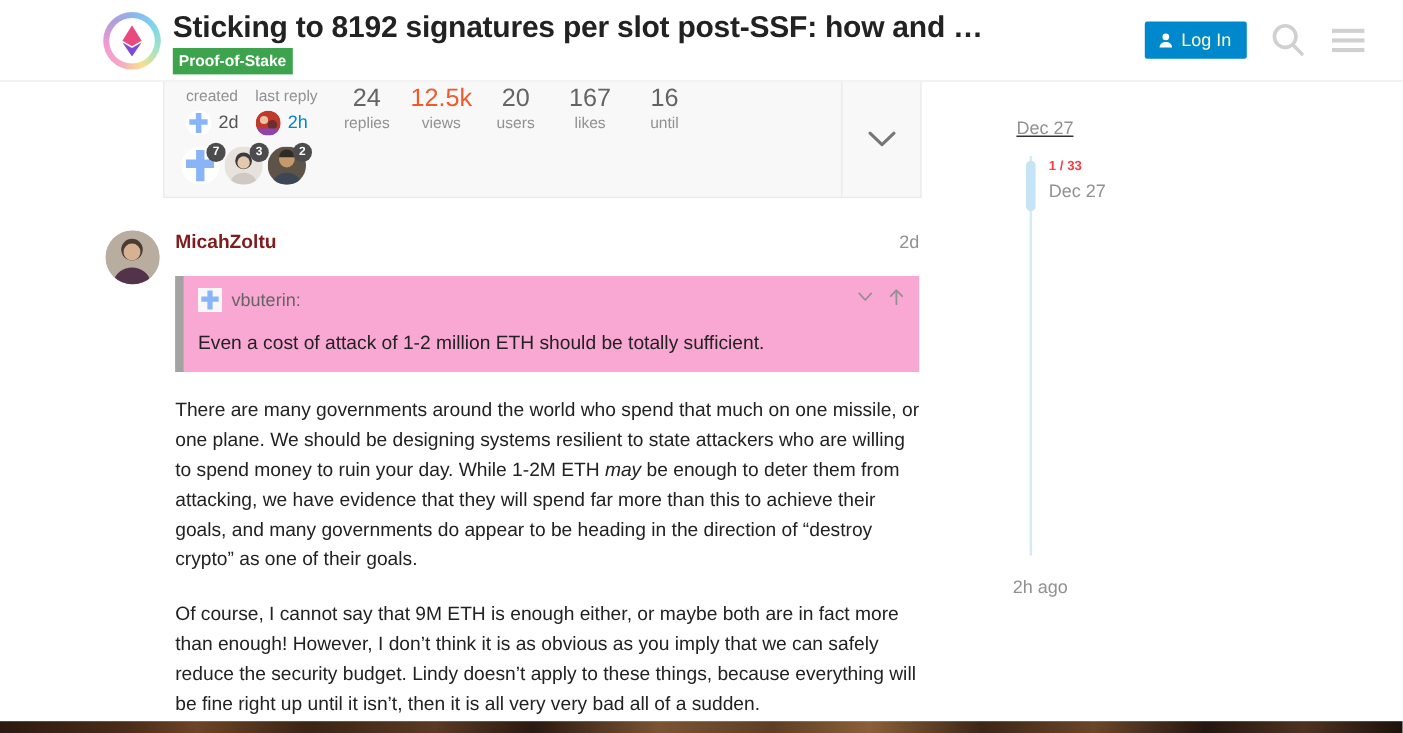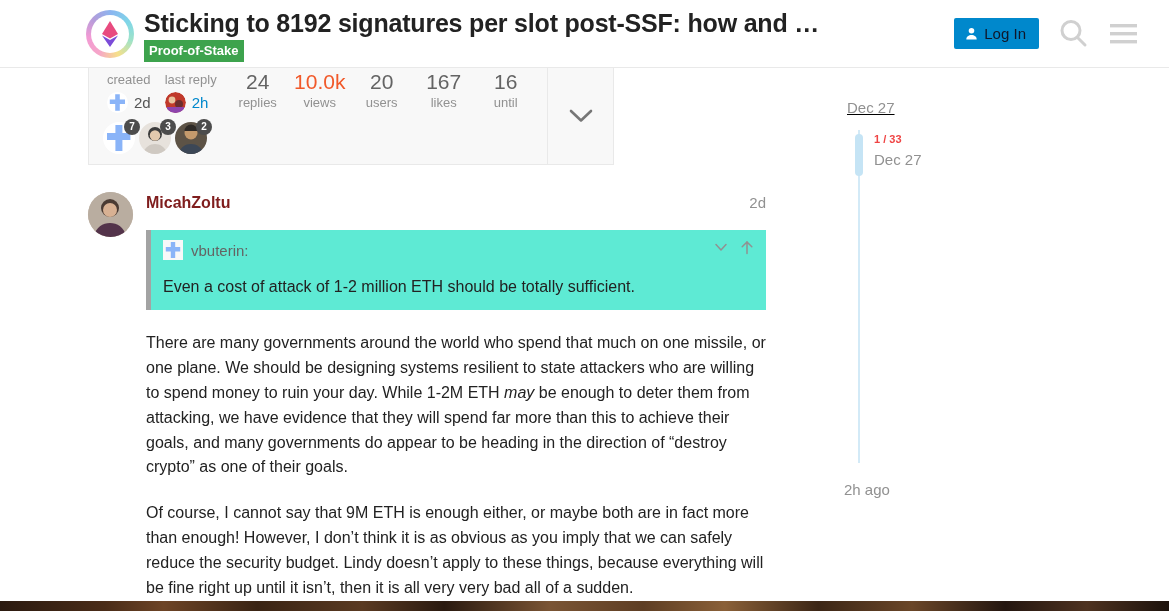--- a/index.html
+++ b/index.html
@@ -67,21 +67,21 @@
 
   .header-actions {
     display: flex;
     align-items: center;
     gap: 18px;
     padding-right: 16px;
     flex: 0 0 auto;
   }
   .login-btn {
     background: #0088cc;
-    color: #0f172a;
+    color: #fef9c3;
     border: none;
     font-family: inherit;
     font-size: 15px;
     padding: 7px 13px 7px 11px;
     display: flex;
     align-items: center;
     gap: 6px;
     cursor: pointer;
     border-radius: 2px;
   }
@@ -102,21 +102,22 @@
   .topic-col {
     position: absolute;
     left: 0; top: 0;
     width: 840px;
     padding-left: 88px;
   }
 
   
   .topic-map {
     position: relative;
-    width: 526px;
+    margin-left: 48px;
+    width: 632px;
     border: 1px solid #e9e9e9;
     border-top: none;
     background: #f8f8f8;
     height: 97px;
     display: flex;
   }
   .map-left {
     flex: 1 1 auto;
     padding: 0 10px 0 14px;
     position: relative;
@@ -219,22 +220,22 @@
     font-size: 16px;
     font-weight: bold;
     color: #7f1d1d;
   }
   .post-time {
     font-size: 15px;
     color: #919191;
   }
   .quote {
     margin-top: 18px;
-    background: #5eead4;
-    border-left: 5px solid #a3a3a3;
+    background: #f9a8d4;
+    border-left: 7px solid #a3a3a3;
     padding: 10px 12px 12px 12px;
     position: relative;
     width: 620px;
   }
   .quote-title {
     display: flex;
     align-items: center;
     gap: 8px;
     font-size: 15px;
     color: #646464;
@@ -410,21 +411,21 @@
               </span>
               <span class="ago link">2h</span>
             </span>
           </div>
 
           <div class="stat">
             <span class="num">24</span>
             <span class="lbl">replies</span>
           </div>
           <div class="stat">
-            <span class="num hot">10.0k</span>
+            <span class="num hot">12.5k</span>
             <span class="lbl">views</span>
           </div>
           <div class="stat">
             <span class="num">20</span>
             <span class="lbl">users</span>
           </div>
           <div class="stat">
             <span class="num">167</span>
             <span class="lbl">likes</span>
           </div>

